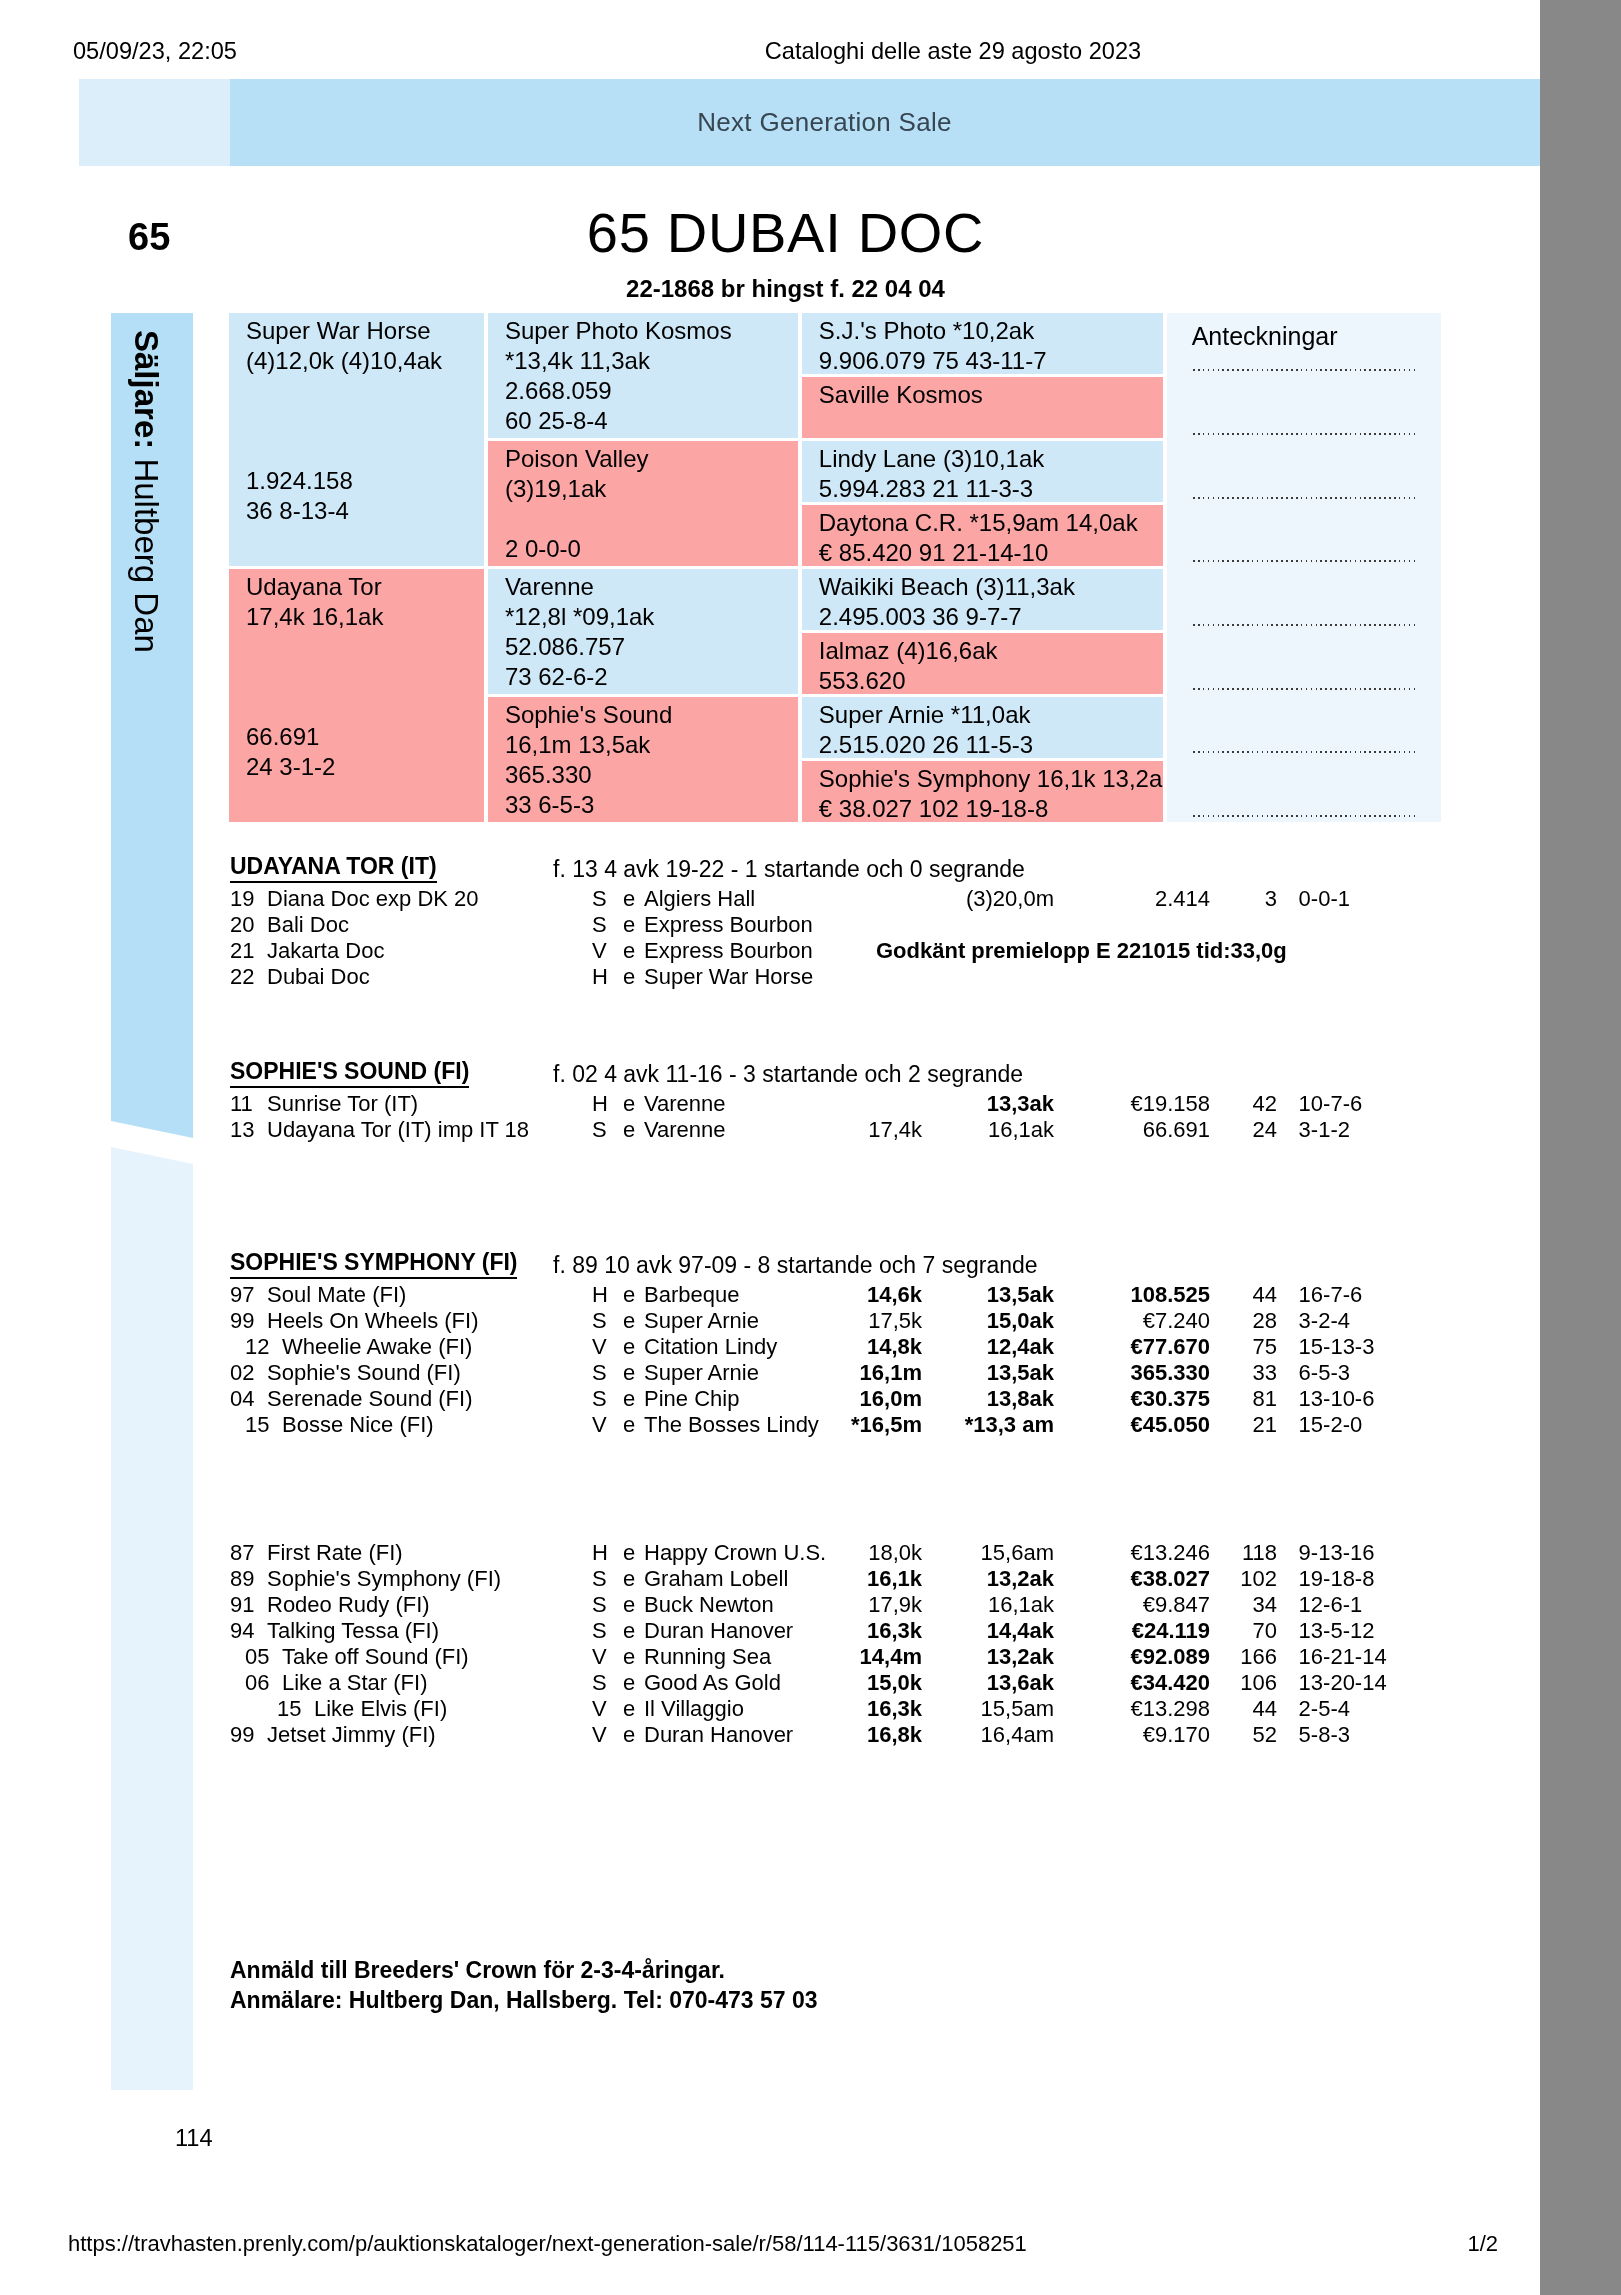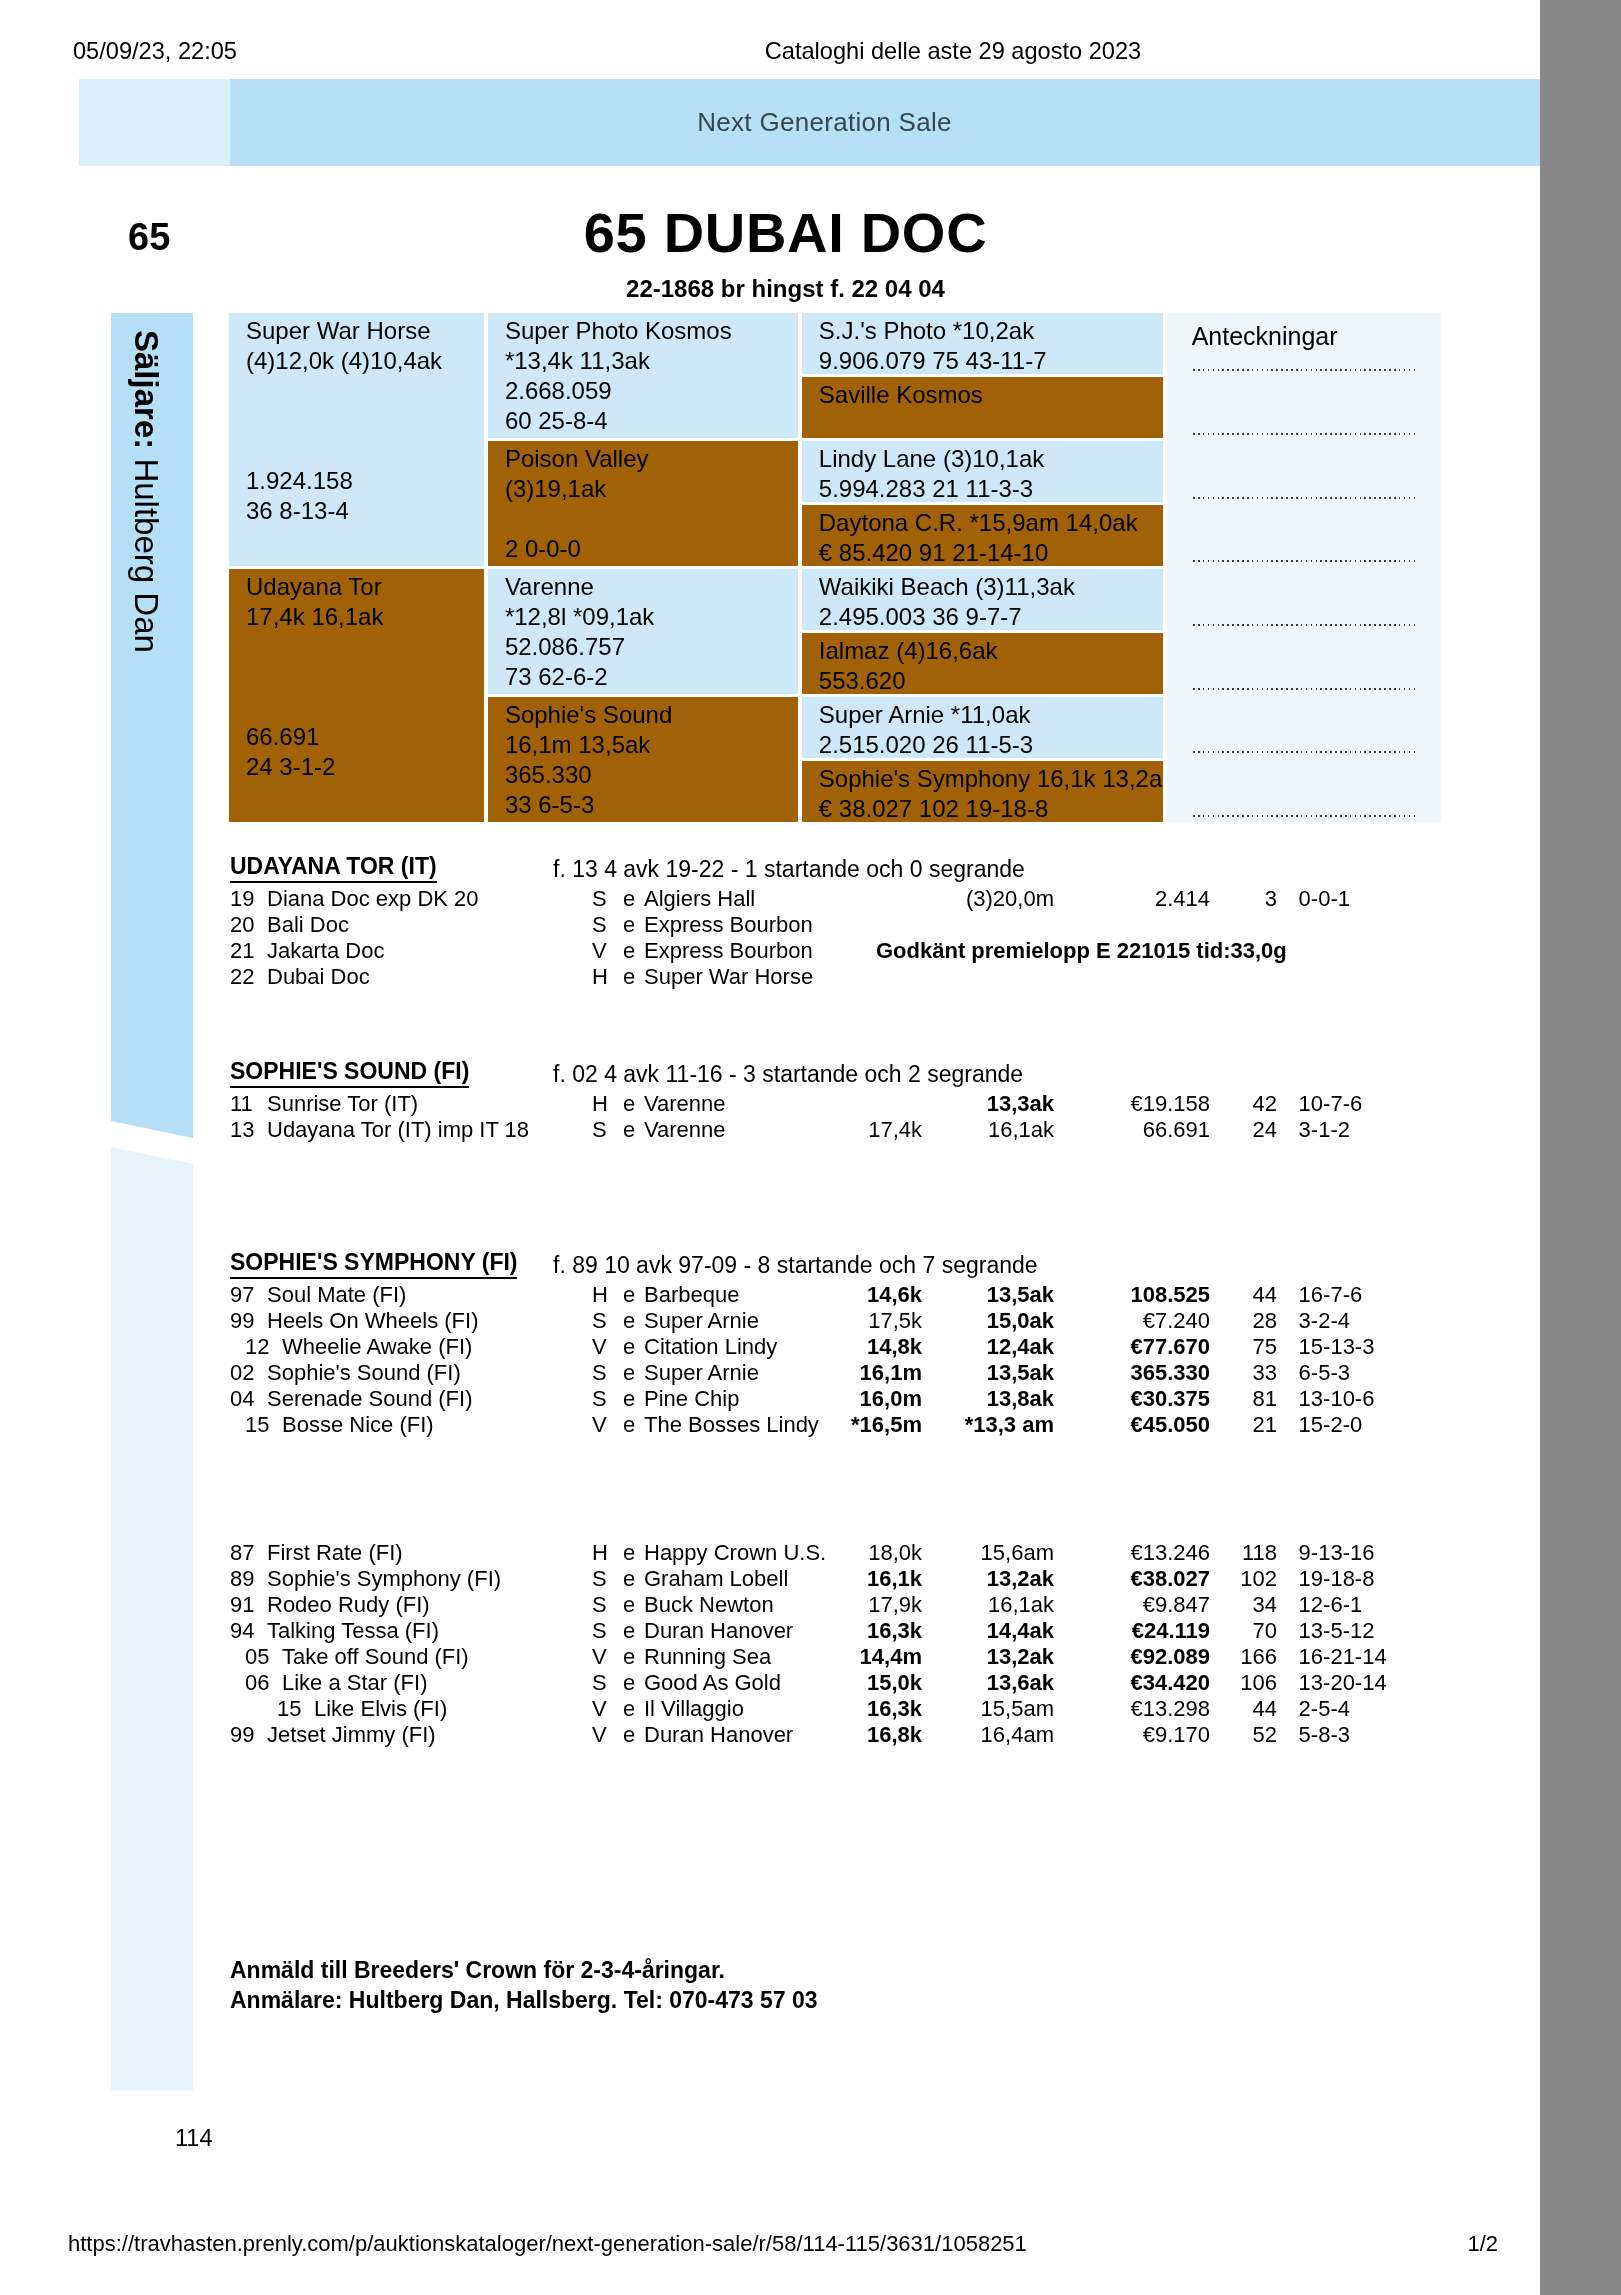--- a/index.html
+++ b/index.html
@@ -10,37 +10,37 @@
   .print-header-title{position:absolute;left:953px;top:38px;transform:translateX(-50%);font-size:23.6px;white-space:nowrap;}
   .print-footer-url{position:absolute;left:68px;top:2231px;font-size:22px;}
   .print-footer-page{position:absolute;right:42px;top:2231px;font-size:22px;}
   
   .banner{position:absolute;left:79px;top:79px;width:1491px;height:87px;background:#b7e0f7;}
   .banner-left{position:absolute;left:0;top:0;width:151px;height:87px;background:#ddeefb;}
   .banner-label{position:absolute;left:0;right:0;top:0;height:87px;display:flex;align-items:center;justify-content:center;
                 font-size:26px;color:#374650;letter-spacing:0.3px;}
   
   .lot-number{position:absolute;left:128px;top:216px;font-size:38px;font-weight:bold;}
-  .page-title{position:absolute;left:31px;right:0;top:200px;text-align:center;font-size:56px;font-weight:bold;letter-spacing:0.7px;}
+  .page-title{position:absolute;left:31px;right:0;top:200px;text-align:center;font-size:56px;font-weight:normal;letter-spacing:0.7px;}
   .page-subtitle{position:absolute;left:31px;right:0;top:275px;text-align:center;font-size:24px;font-weight:bold;}
   
   .ribbon{position:absolute;left:111px;top:313px;width:82px;height:825px;background:#b5dff6;
           clip-path:polygon(0 0,100% 0,100% 100%,0 calc(100% - 17px));}
   .ribbon-text{writing-mode:vertical-rl;font-size:33px;padding-top:17px;padding-left:15.7px;white-space:nowrap;}
   .ribbon-text .bold{font-weight:bold;}
   .ribbon-tail{position:absolute;left:111px;top:1147px;width:82px;height:943px;background:#e6f3fc;
           clip-path:polygon(0 0,100% 17px,100% 100%,0 100%);}
   
   .pedigree{position:absolute;left:229px;top:313px;width:1212px;height:509px;display:grid;
             grid-template-columns:255px 310px 361px 274px;column-gap:3.9px;
             grid-template-rows:repeat(8,1fr);row-gap:2.6px;font-size:24px;}
   .cell{padding:3.3px 0 0 17px;overflow:hidden;}
   .cell .line{line-height:30px;min-height:30px;white-space:nowrap;}
   .blue{background:#cfe8f7;}
-  .pale{background:#a16207;}
+  .pale{background:#fca5a5;}
   .g1a{grid-column:1;grid-row:1/5;}
   .g1b{grid-column:1;grid-row:5/9;}
   .g2-1{grid-column:2;grid-row:1/3;} .g2-2{grid-column:2;grid-row:3/5;}
   .g2-3{grid-column:2;grid-row:5/7;} .g2-4{grid-column:2;grid-row:7/9;}
   .g3{grid-column:3;}
   .notes-col{grid-column:4;grid-row:1/9;background:#ecf6fc;display:grid;grid-template-rows:repeat(8,1fr);}
   .note-row{position:relative;}
   .note-row .dotline{position:absolute;left:26px;right:23.6px;bottom:5.2px;height:2px;
       background:repeating-linear-gradient(90deg,#3a3a3a 0 1.6px,transparent 1.6px 4.9px);}
   .notes-title{font-size:25px;padding:9.2px 0 0 25px;}

